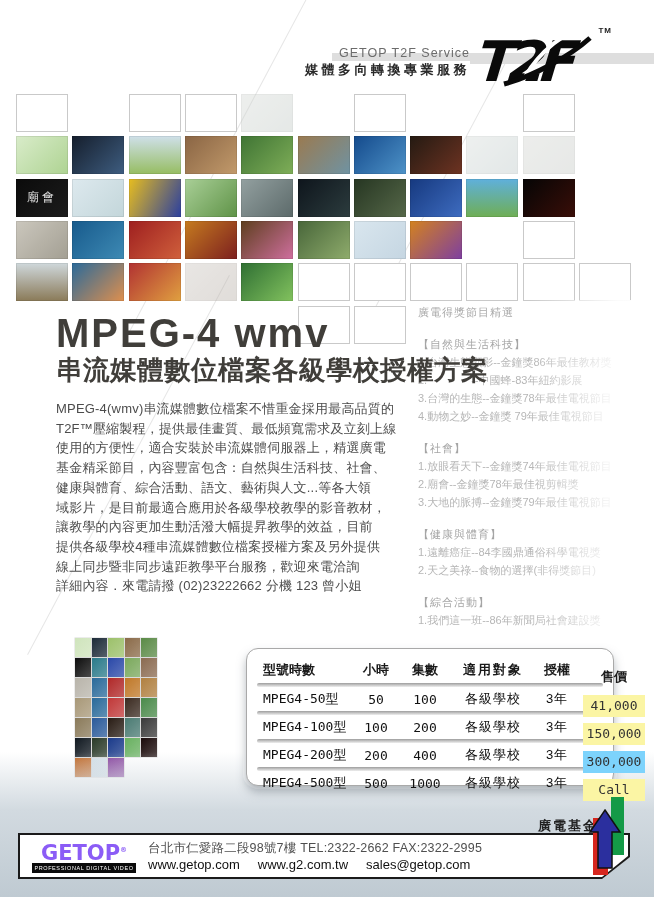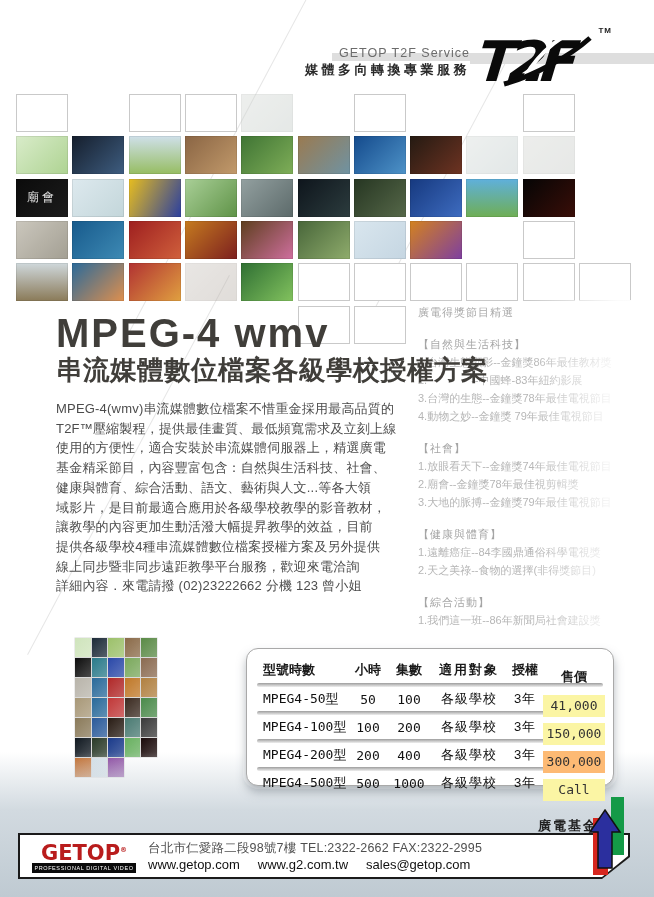--- a/index.html
+++ b/index.html
@@ -51,21 +51,21 @@
   .collage { position:absolute; left:75px; top:638px; width:84px; }
   .collage-row { display:flex; }
   .collage-cell { width:15.5px; height:19px; margin:0 1px 1px 0; box-shadow:0 0 0 0.5px rgba(0,0,0,0.15); }
   
   .pricing {
     position:absolute; left:246px; top:648px; width:368px; height:138px; z-index:6;
     background:#fff; border:1px solid #a9a9a9; border-radius:12px;
     box-shadow:0 6px 10px rgba(110,120,130,0.5), 0 0 0 3px rgba(255,255,255,0.6);
     padding:8px 10px 6px 10px;
   }
-  .p-row { display:flex; align-items:center; height:22px; }
+  .p-row { display:flex; align-items:center; height:22px;gap:8px; }
   .p-row.hdr { height:25px; font-weight:bold; font-size:13px; color:#1a1a1a; }
   .p-col { flex:none; text-align:center; }
   .p-col.c0 { width:92px; text-align:left; padding-left:6px; }
   .p-col.c1 { width:38px; } .p-col.c2 { width:44px; }
   .p-col.c3 { width:76px; letter-spacing:2px; } .p-col.c4 { width:36px; }
   .p-col.c5 { width:62px;margin-top:14px; }
   .p-row.data { font-family:"DejaVu Sans Mono", monospace; font-size:13px; color:#111; }
   .p-row.data .c3, .p-row.data .c4 { font-family:"Liberation Sans", sans-serif; letter-spacing:1px; }
   .p-row.data .c5 { background:#fbf5a4; height:22px; line-height:22px; color:#333; }
   .groove { height:4px; border-radius:2px; margin:1px 0; background:linear-gradient(180deg,#9d9d9d,#efefef); }
@@ -77,21 +77,21 @@
   .fund-logo { position:absolute; left:588px; top:797px; width:44px; height:82px; z-index:10; }
   .fund-red   { position:absolute; left:5px;  top:21px; width:15px; height:57px; }
   .fund-green { position:absolute; left:23px; top:0;    width:13px; height:58px; }
   .fund-arrow { position:absolute; left:0;    top:11px; }
   .footer-bar { position:absolute; left:18px; top:833px; width:612px; height:46px; z-index:8;
     background:#1a1a1a; clip-path:polygon(0 0,100% 0,100% 52%,calc(100% - 28px) 100%,0 100%); }
   .footer-inner { position:absolute; left:2px; top:2px; width:608px; height:42px; background:#fff;
     clip-path:polygon(0 0,100% 0,100% 50%,calc(100% - 26px) 100%,0 100%);
     display:flex; align-items:center; }
   .getop-logo { margin-left:12px; width:104px; flex:none; text-align:center; }
-  .getop-word { font-family:"DejaVu Sans", sans-serif; font-weight:900; font-size:21px; line-height:20px; letter-spacing:0; color:#b91c1c; }
+  .getop-word { font-family:"DejaVu Sans", sans-serif; font-weight:900; font-size:21px; line-height:20px; letter-spacing:0; color:#8b5cf6; }
   .getop-reg { font-size:7px; vertical-align:super; }
   .getop-tag { background:#0a0a0a; color:#fff; font-size:5.5px; letter-spacing:0.6px; line-height:8px; padding:1px 2px; }
   .company { margin-left:8px; flex:none; }
   .company-zh { font-size:15px; font-weight:bold; letter-spacing:2.5px; color:#111; line-height:18px; }
   .company-en { font-size:10.5px; color:#555; letter-spacing:1.6px; line-height:13px; }
   .contact { margin-left:12px; flex:none; }
   .contact-addr { font-size:12.5px; color:#4f4f4f; line-height:16px; letter-spacing:0.2px; }
   .contact-web { font-size:13px; color:#111; line-height:17px; }
   .contact-web span { margin-right:18px; }
 </style>
@@ -285,21 +285,21 @@
         <div class="p-col c4">3年</div>
         <div class="p-col c5" style="background: rgb(251, 245, 164);">150,000</div>
       </div>
       <div class="groove"></div>
       <div class="p-row data">
         <div class="p-col c0">MPEG4-200型</div>
         <div class="p-col c1">200</div>
         <div class="p-col c2">400</div>
         <div class="p-col c3">各級學校</div>
         <div class="p-col c4">3年</div>
-        <div class="p-col c5" style="background: #fdba74;">300,000</div>
+        <div class="p-col c5" style="background: #7dd3fc;">300,000</div>
       </div>
       <div class="groove"></div>
       <div class="p-row data">
         <div class="p-col c0">MPEG4-500型</div>
         <div class="p-col c1">500</div>
         <div class="p-col c2">1000</div>
         <div class="p-col c3">各級學校</div>
         <div class="p-col c4">3年</div>
         <div class="p-col c5" style="background: rgb(251, 245, 164);">Call</div>
       </div>

